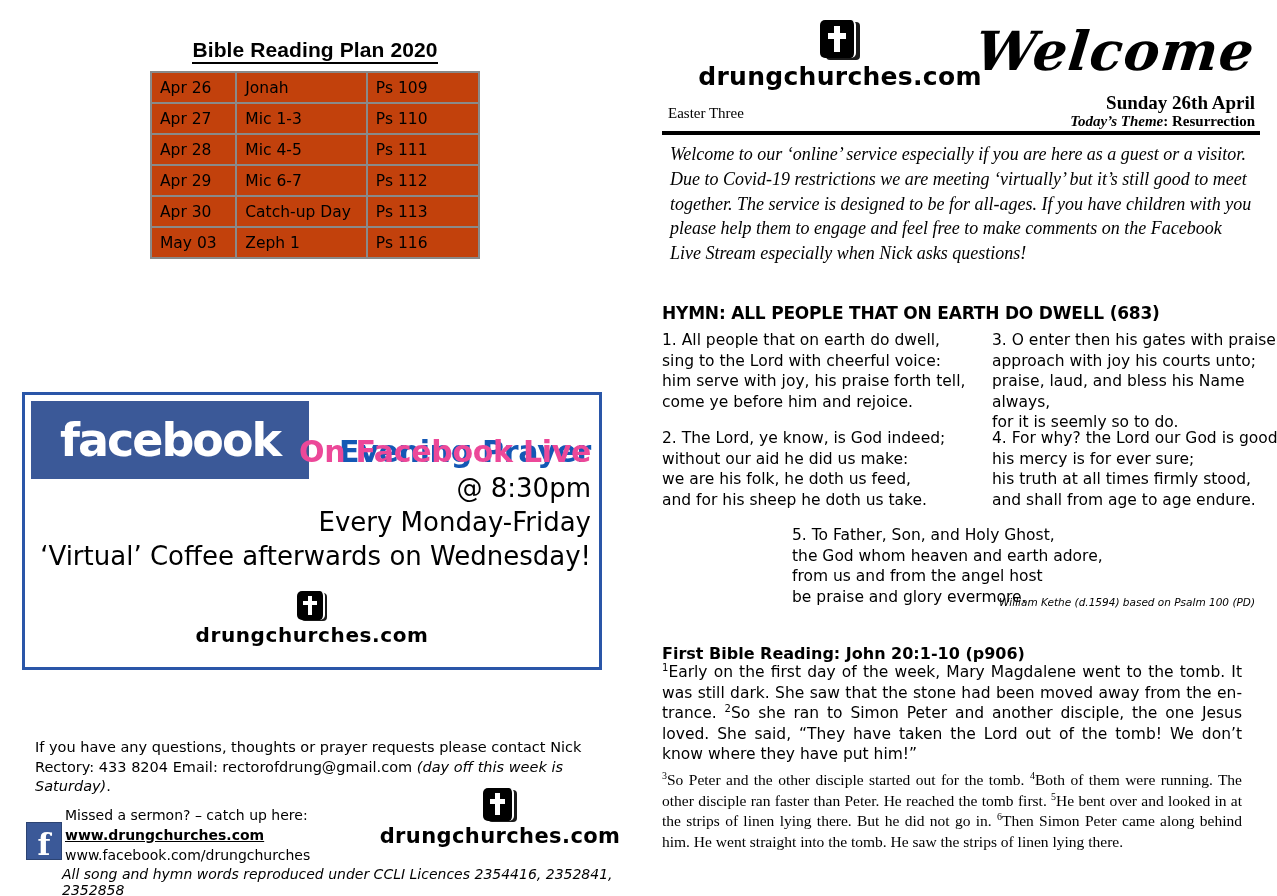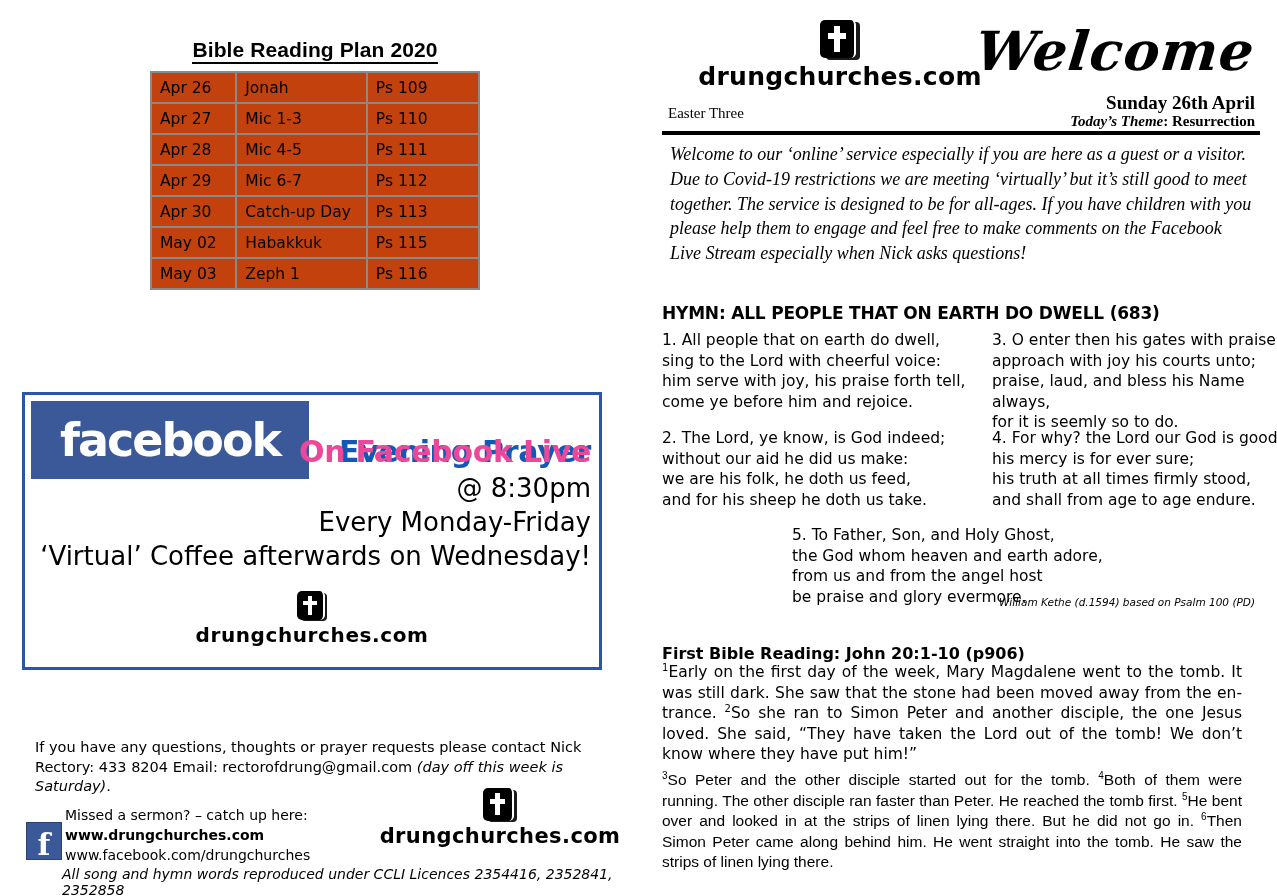--- a/index.html
+++ b/index.html
@@ -108,21 +108,21 @@
     font-size:14.5px;line-height:1.35;
     font-family:"DejaVu Sans",sans-serif;
   }
   .contact i{font-style:italic;}
 
   .sermon-block{
     position:absolute;left:65px;top:806px;width:360px;
     font-size:14px;line-height:1.42;
     font-family:"DejaVu Sans",sans-serif;
   }
-  .sermon-block .b{font-weight:bold;}
+  .sermon-block .b{font-weight:bold;text-decoration:underline;}
   .fbf{
     position:absolute;left:26px;top:822px;width:34px;height:36px;
     background:#3b5998;border:1px solid #2c4372;
     display:flex;align-items:flex-end;justify-content:center;
   }
   .fbf span{
     color:#fff;font-family:"DejaVu Serif",serif;font-weight:bold;
     font-size:30px;line-height:.95;
   }
   .ccli{
@@ -202,21 +202,21 @@
     font-family:"DejaVu Sans",sans-serif;
   }
   .reading-p1{
     position:absolute;left:22px;top:662px;width:580px;
     font-size:15.5px;line-height:1.33;
     font-family:"DejaVu Sans",sans-serif;text-align:justify;
   }
   .reading-p2{
     position:absolute;left:22px;top:770px;width:580px;
     font-size:15.5px;line-height:1.33;
-    font-family:Liberation Sans, sans-serif;text-align:justify;
+    font-family:Liberation Serif, serif;text-align:justify;
   }
   sup{font-size:10px;vertical-align:super;line-height:0;}
 </style>
 </head>
 <body>
 
 <div class="page">
 
   <div class="left">
 
@@ -243,25 +243,20 @@
           </tr>
           <tr>
             <td class="c0">Apr 29</td>
             <td class="c1">Mic 6-7</td>
             <td class="c2">Ps 112</td>
           </tr>
           <tr>
             <td class="c0">Apr 30</td>
             <td class="c1">Catch-up Day</td>
             <td class="c2">Ps 113</td>
-          </tr>
-          <tr>
-            <td class="c0">May 02</td>
-            <td class="c1">Habakkuk</td>
-            <td class="c2">Ps 115</td>
           </tr>
           <tr>
             <td class="c0">May 03</td>
             <td class="c1">Zeph 1</td>
             <td class="c2">Ps 116</td>
           </tr>
         </tbody>
     </table>
 
     <div class="fb-box">

